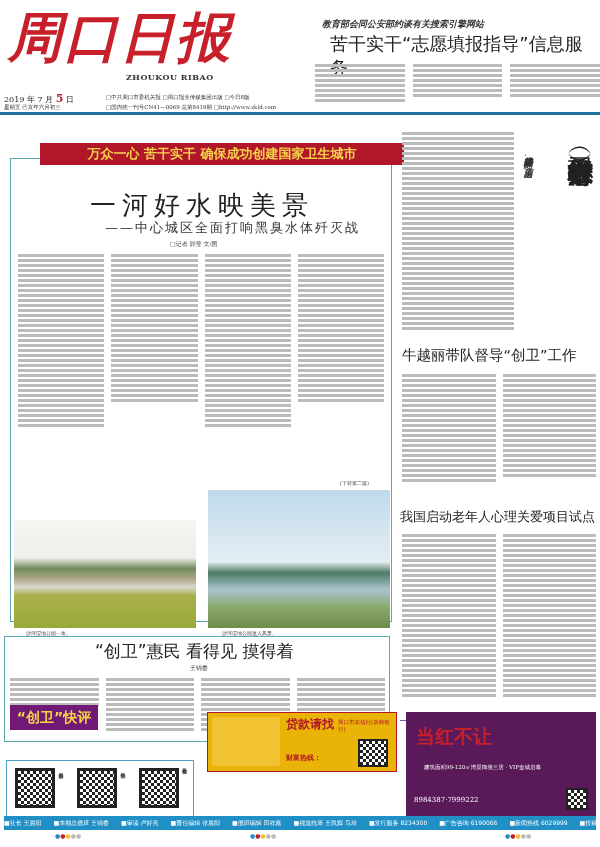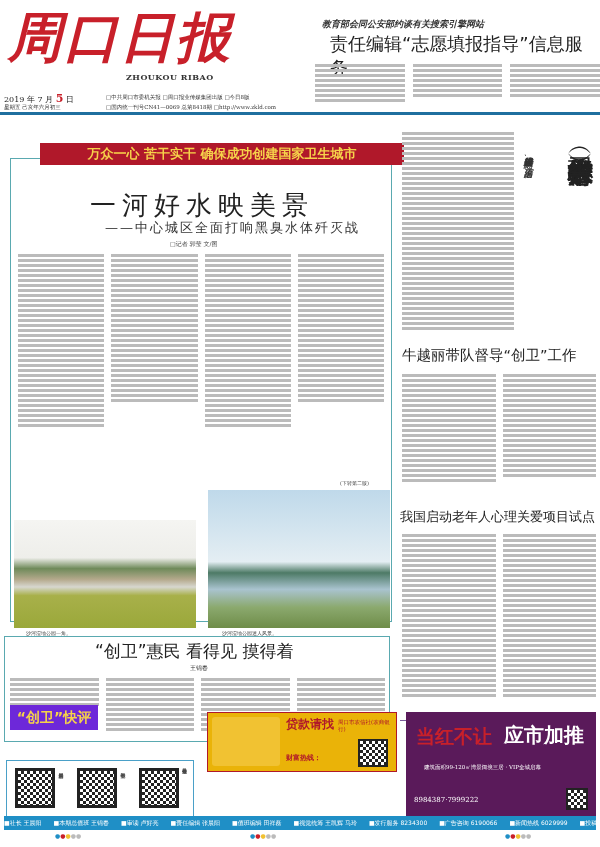--- a/index.html
+++ b/index.html
@@ -23,21 +23,21 @@
   .h-sub{left:105px;top:219px;font-size:13px;letter-spacing:2px;color:#333;}
   .byline{left:170px;top:240px;font-size:6px;color:#444;}
   .textcols{display:flex;gap:7px;}
   .textcols .c{flex:1;}
   .photo{border:none;}
   .photo1{left:14px;top:520px;width:182px;height:108px;background:linear-gradient(180deg,#f5f5f2 0%,#eeeeea 35%,#6f8a5a 45%,#b4a98c 55%,#d7d7cf 62%,#a8b04a 70%,#9aa83a 100%);}
   .photo2{left:208px;top:490px;width:182px;height:138px;background:linear-gradient(180deg,#bfd9ea 0%,#e4eef3 52%,#4d7a66 60%,#a9c3cf 72%,#8ba96e 85%,#6e8c48 100%);}
   .cap{font-size:5px;color:#444;}
   .h-kuaiping{left:95px;top:640px;font-size:17px;color:#222;font-family:"DejaVu Sans",sans-serif;}
   .author2{left:190px;top:664px;font-size:6px;color:#333;}
-  .kuaiping-badge{left:10px;top:705px;width:88px;height:25px;background:#6d28d9;color:#f6d24a;font-family:"DejaVu Sans",sans-serif;font-weight:bold;font-size:14px;text-align:center;line-height:25px;}
+  .kuaiping-badge{left:10px;top:705px;width:88px;height:25px;background:#701a75;color:#f6d24a;font-family:"DejaVu Sans",sans-serif;font-weight:bold;font-size:14px;text-align:center;line-height:25px;}
   .box-kp{left:4px;top:625px;width:384px;height:114px;border:1.5px solid #5aa9b0;}
   .qr-box{left:6px;top:760px;width:186px;height:55px;border:1.5px solid #4aa0c8;}
   .qr{width:40px;height:40px;background:repeating-conic-gradient(#222 0 25%,#fff 0 50%) 0 0/6px 6px;border:3px solid #222;box-sizing:border-box;}
   .ad-loan{left:207px;top:712px;width:188px;height:58px;border:1.5px solid #b0182a;background:#eab308;}
   .card{left:4px;top:4px;width:68px;height:49px;background:#f1c232;border-radius:3px;}
   .ad-purple{left:406px;top:712px;width:190px;height:104px;background:#5a1a5a;}
   .footer-bar{left:4px;top:816px;width:592px;height:14px;background:#1f8fc6;color:#fff;font-size:6px;line-height:14px;white-space:nowrap;overflow:hidden;font-family:"DejaVu Sans",sans-serif;}
   .footer-bar span{margin-right:10px;}
   .dots{font-size:6px;letter-spacing:0;}
   .vert-title{left:545px;top:138px;width:50px;font-size:26px;line-height:28px;color:#222;writing-mode:vertical-rl;font-family:"DejaVu Sans",sans-serif;}
@@ -59,21 +59,21 @@
   <span class="big">5</span>
   <span>日</span>
 </div>
 <div class="abs meta" style="left:106px;top:94px;">□中共周口市委机关报  □周口报业传媒集团出版  □今日8版</div>
 <div class="abs meta" style="left:4px;top:104px;">星期五  己亥年六月初三</div>
 <div class="abs meta" style="left:106px;top:104px;">□国内统一刊号CN41—0069 总第8418期   □http://www.zkld.com</div>
 <div class="abs rule-top"></div>
 <div class="abs rule-label" style="top:115px;margin-top:32px;">河南省一级报纸</div>
 
 <div class="abs teaser-kicker">教育部会同公安部约谈有关搜索引擎网站</div>
-<div class="abs teaser-title">责任编辑“志愿填报指导”信息服务</div>
+<div class="abs teaser-title">苦干实干“志愿填报指导”信息服务</div>
 <div class="abs teaser-cols">
   <div class="tcol">
       <div class="line"></div>
       <div class="line"></div>
       <div class="line"></div>
       <div class="line"></div>
       <div class="line"></div>
       <div class="line"></div>
       <div class="line"></div>
       <div class="line"></div>
@@ -486,21 +486,20 @@
 <div class="abs ad-loan">
   <div class="abs card"></div>
   <div class="abs" style="left:78px;top:3px;font-size:12px;font-weight:bold;color:#b0182a;font-family:'DejaVu Sans',sans-serif;">贷款请找</div>
   <div class="abs" style="left:130px;top:6px;font-size:5.5px;color:#b0182a;">周口市农信社(农商银行)</div>
   <div class="abs" style="left:78px;top:40px;font-size:7px;font-weight:bold;color:#b0182a;">财富热线：</div>
   <div class="abs qr" style="left:150px;top:26px;width:30px;height:28px;border-width:2px;"></div>
 </div>
 
 <div class="abs ad-purple">
   <div class="abs" style="left:10px;top:12px;font-size:19px;font-weight:bold;color:#c8202a;font-family:'DejaVu Serif',serif;">当红不让</div>
-  <div class="abs" style="left:98px;top:10px;font-size:20px;font-weight:bold;color:#fff;font-family:'DejaVu Serif',serif;">应市加推</div>
   <div class="abs" style="left:18px;top:52px;font-size:5.5px;color:#fff;white-space:nowrap;">建筑面积99-120㎡湾景阔境三居 · VIP全城启幕</div>
   <div class="abs" style="left:8px;top:84px;font-size:7px;color:#fff;">8984387·7999222</div>
   <div class="abs qr" style="left:160px;top:76px;width:22px;height:22px;border-width:2px;"></div>
 </div>
 
 <div class="abs footer-bar">
   <span>■社长 王晨阳</span>
   <span>■本期总值班 王锦春</span>
   <span>■审读 卢好亮</span>
   <span>■责任编辑 张晨阳</span>

